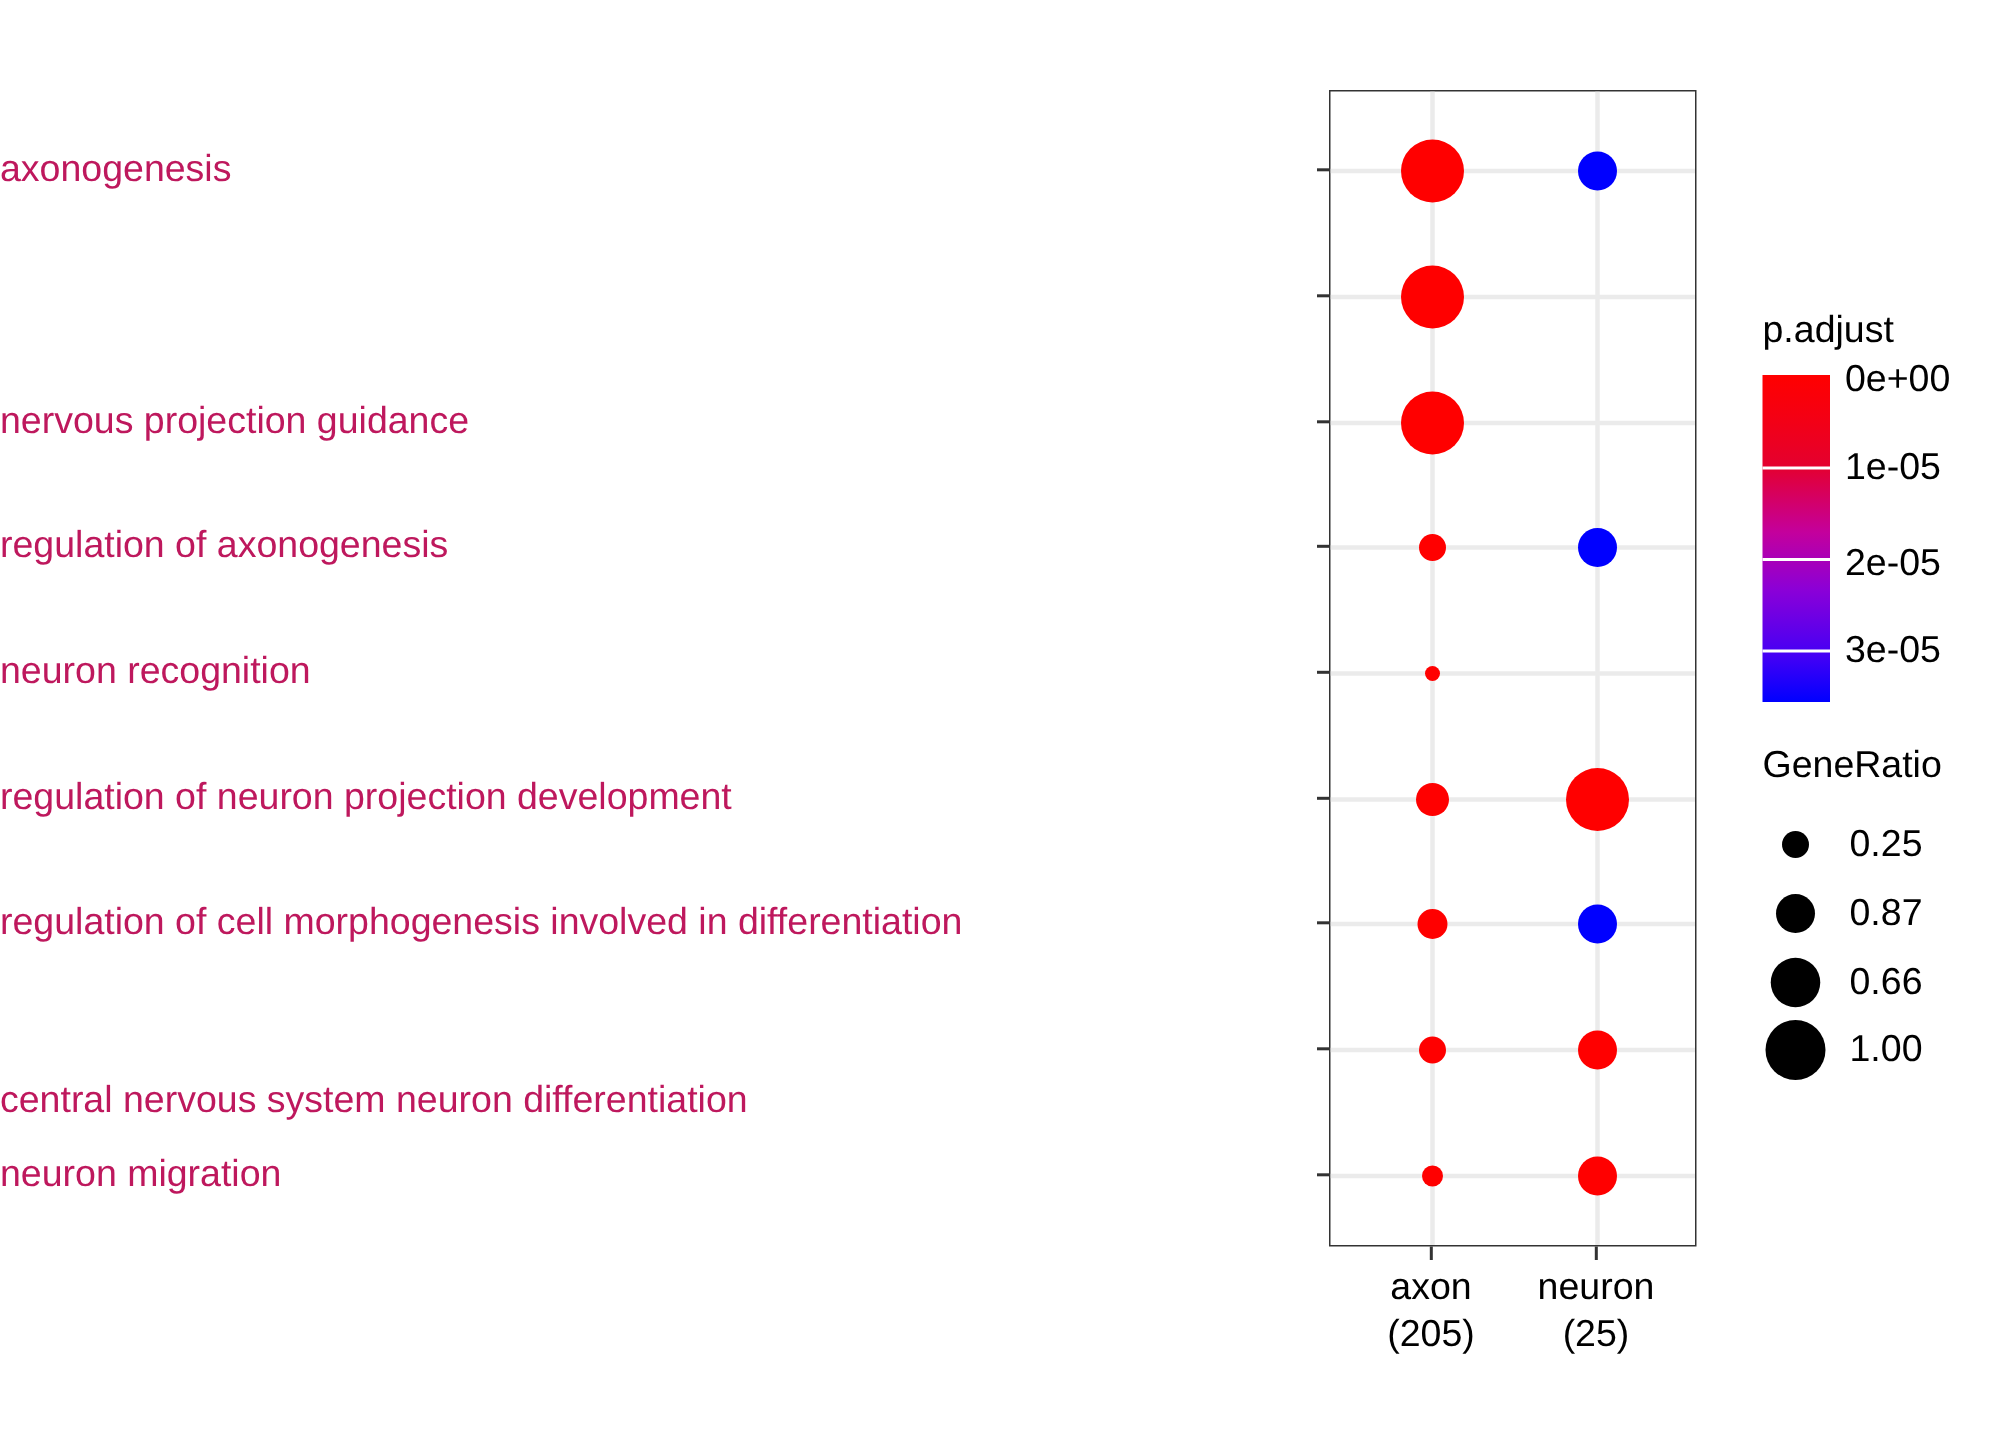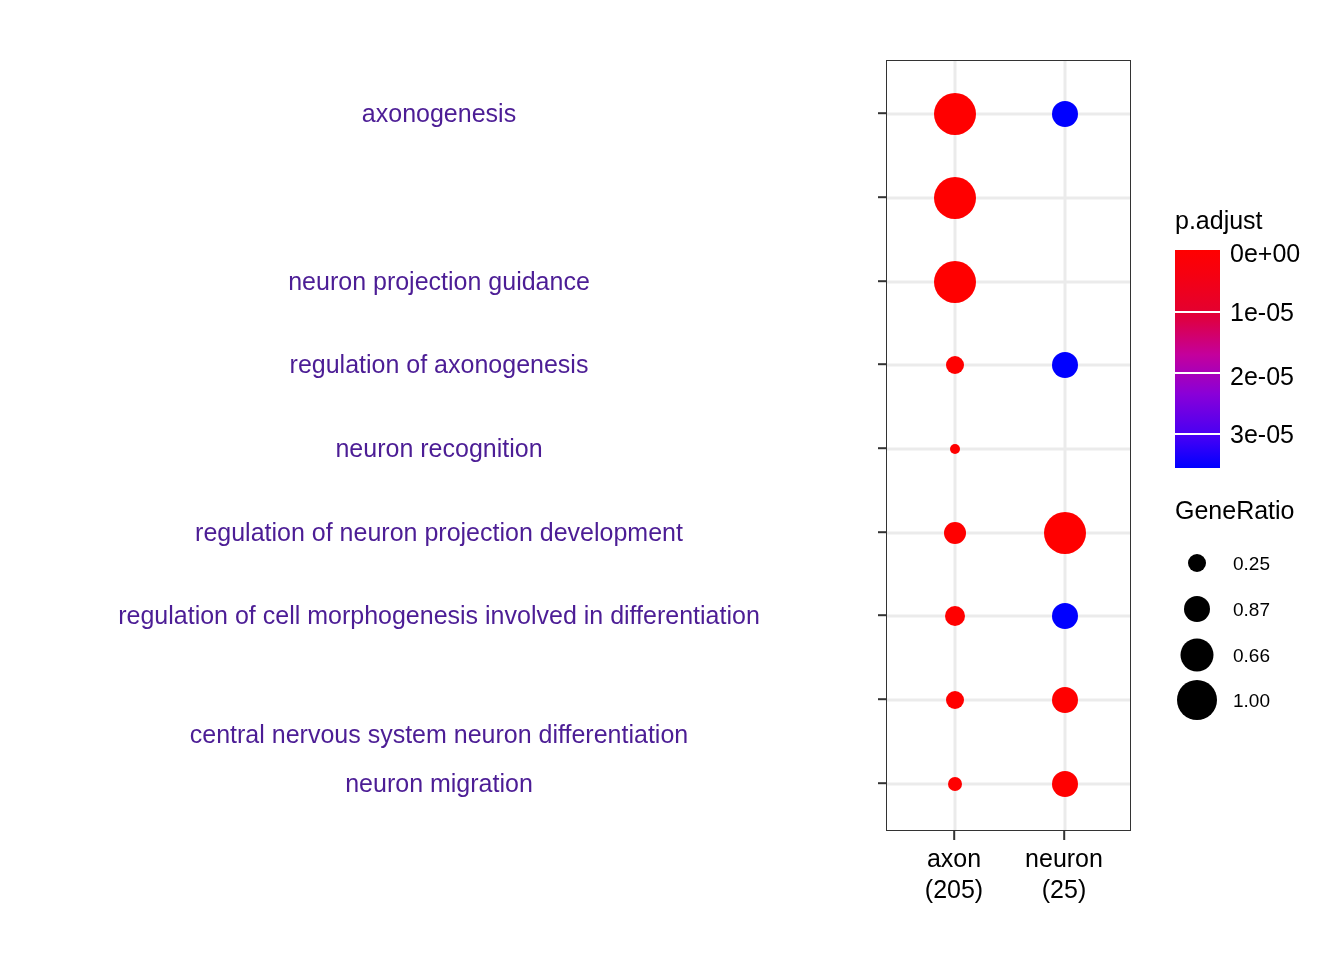--- a/index.html
+++ b/index.html
@@ -28,24 +28,24 @@
     position: absolute;
     left: 0px;
     top: 60px;
     width: 878px;
     height: 771px;
   }
   .y-label {
     position: absolute;
     right: 0px;
     width: 878px;
-    text-align: center;
+    text-align: left;
     font-size: 25px;
     line-height: 25px;
-    color: #4c1d95;
+    color: #be185d;
     white-space: nowrap;
     transform: translateY(-50%);
     padding-right: 0px;
   }
   .y-tick {
     position: absolute;
     left: 878px;
     width: 8px;
     height: 1.6px;
     background: #333333;
@@ -181,38 +181,38 @@
   .size-key {
     position: absolute;
     left: 22px;
     background: #000000;
     border-radius: 50%;
     transform: translate(-50%, -50%);
   }
   .size-label {
     position: absolute;
     left: 58px;
-    font-size: 19px;
+    font-size: 25px;
     line-height: 25px;
     white-space: nowrap;
     transform: translateY(-50%);
   }
 </style>
 </head>
 <body>
 
 <div id="plot-root">
 
   <div class="y-labels">
     <div class="y-label" style="top:53px">axonogenesis</div>
     <div class="y-tick" style="top:53px"></div>
 
     <div class="y-tick" style="top:137px"></div>
 
-    <div class="y-label" style="top:221px">neuron projection guidance</div>
+    <div class="y-label" style="top:221px">nervous projection guidance</div>
     <div class="y-tick" style="top:221px"></div>
 
     <div class="y-label" style="top:304px">regulation of axonogenesis</div>
     <div class="y-tick" style="top:304px"></div>
 
     <div class="y-label" style="top:388px">neuron recognition</div>
     <div class="y-tick" style="top:388px"></div>
 
     <div class="y-label" style="top:472px">regulation of neuron projection development</div>
     <div class="y-tick" style="top:472px"></div>

